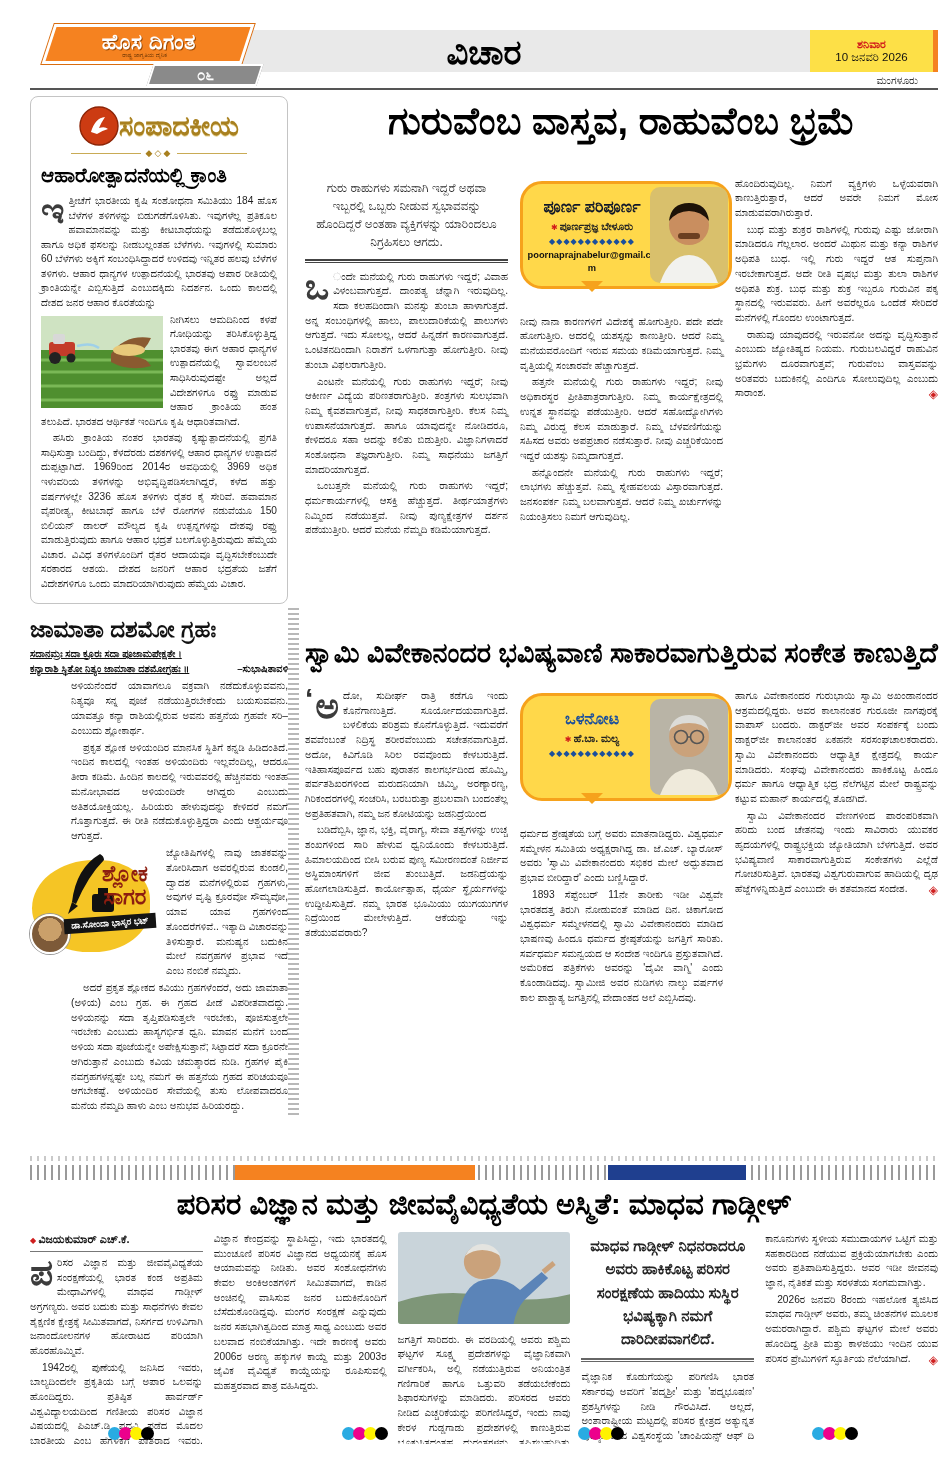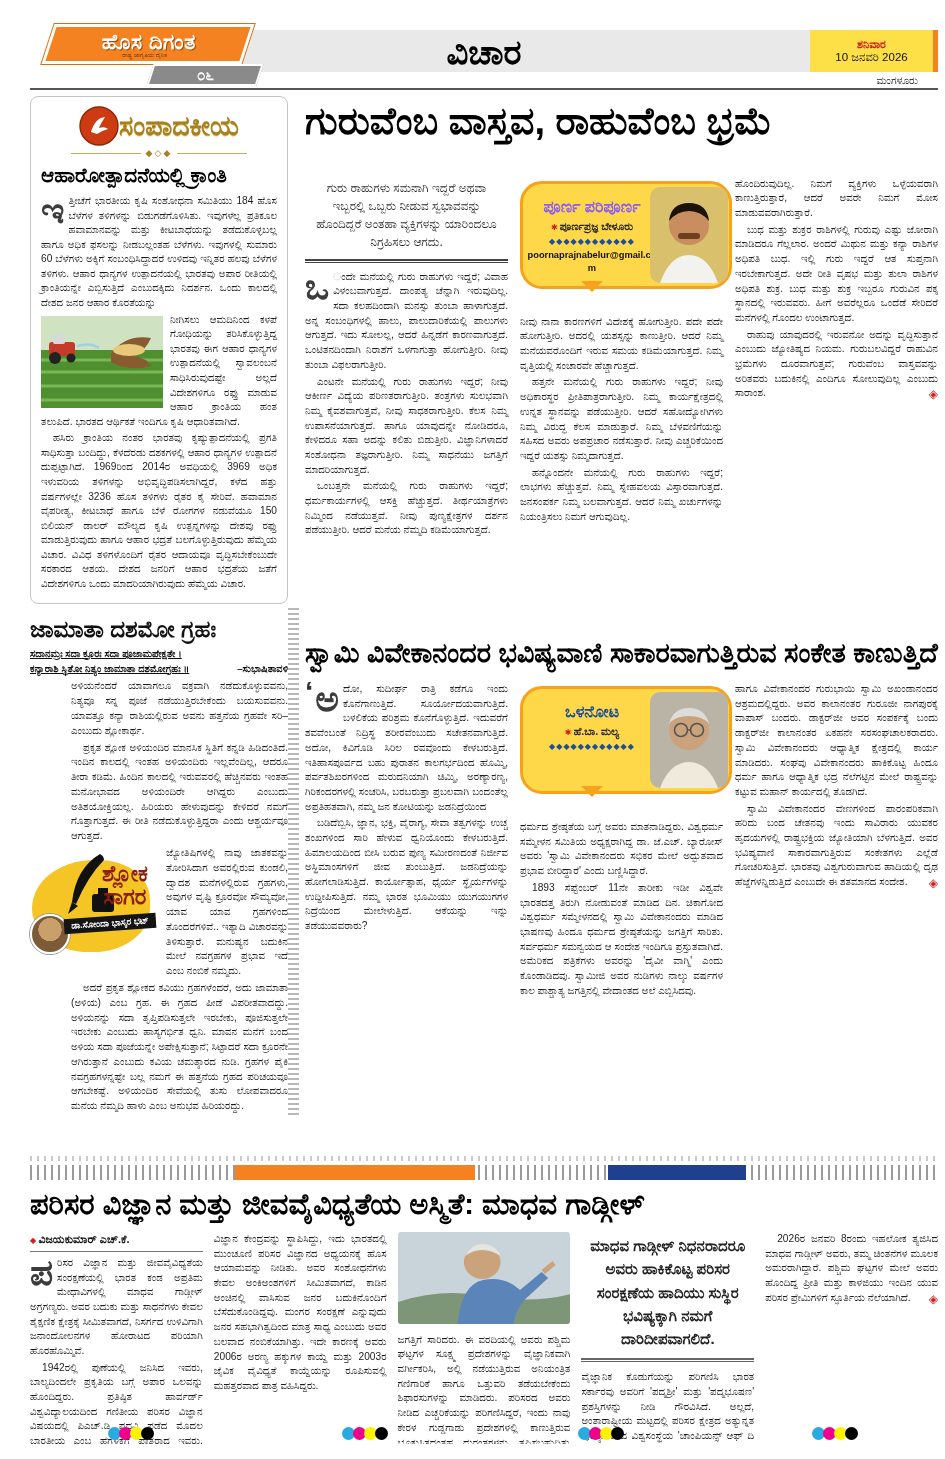--- a/index.html
+++ b/index.html
@@ -65,49 +65,49 @@
   .slogo { float:left; width:128px; height:112px; position:relative; margin:6px 8px 2px 0; }
   .slogo .blob { position:absolute; left:2px; top:8px; width:118px; height:92px; background:#f5c525; border-radius:55% 45% 50% 50%; }
   .slogo .title { position:absolute; right:2px; top:10px; font-size:22px; line-height:1.05; font-weight:bold; color:#8c1d10; text-align:center; width:62px; }
   .slogo .ribbon { position:absolute; left:34px; top:64px; width:92px; background:#141414; color:#fff;
     font-size:9px; font-weight:bold; padding:2px 4px; transform:rotate(-4deg); text-align:center; line-height:1.25; }
   .slogo .face { position:absolute; left:0px; top:62px; width:40px; height:40px; border-radius:50%; border:2px solid #fff;
     background:radial-gradient(circle at 50% 38%, #caa06a 0 40%, #7d5a38 41% 100%); box-shadow:0 0 0 1px #999; }
   .quill { position:absolute; left:28px; top:-2px; width:70px; height:72px; }
 
   
-  .art-headline { font-weight:bold; color:#000; }
+  .art-headline { text-align:center; font-weight:bold; color:#000; }
   .acol { font-size:10.2px; line-height:1.44; text-align:justify; }
   .acol p { text-indent:12px; margin-bottom:2px; }
   .acol p.nolead { text-indent:0; }
   .endmark { color:#cf1f1f; font-size:12px; float:right; }
   .standfirst { font-size:12px; line-height:1.5; color:#2b2b2b; text-align:center; padding:2px 4px 8px; }
   .sfrule { border:none; border-top:2px solid #444; border-bottom:1px solid #444; height:4px; margin:0 0 7px; }
 
   .authorbox { position:relative; width:212px; height:108px; margin:4px auto 26px; }
   .abubble { position:absolute; inset:0; background:#ffd84a; border:3px solid #f6a21c; border-radius:22px 22px 22px 22px; }
   .abubble::after { content:""; position:absolute; left:58px; bottom:-17px; border:11px solid transparent; border-top-color:#f6a21c; }
   .ab-title { position:absolute; left:12px; top:14px; width:120px; text-align:center; font-size:16px; font-weight:bold; }
-  .ab-title.red { color:#8b5cf6; }
+  .ab-title.red { color:#0f172a; }
   .ab-title.blue { color:#1b4f9c; }
   .ab-name { position:absolute; left:12px; top:38px; width:120px; text-align:center; font-size:10.5px; font-weight:bold; color:#222; }
   .ab-name::before { content:"✱ "; color:#d11a1a; font-size:8px; }
   .ab-dots { position:absolute; left:22px; top:55px; width:100px; text-align:center; color:#1b4f9c; font-size:8px; letter-spacing:1px; }
   .ab-mail { position:absolute; left:6px; top:68px; width:132px; text-align:center; font-size:9.3px; font-weight:bold; color:#111; word-break:break-all; }
   .ab-photo { position:absolute; right:4px; top:6px; width:78px; height:96px; border-radius:10px; overflow:hidden; }
 
   
   .article1 { padding-top:4px; }
   .a1-headline { font-size:38px; line-height:1.15; margin-bottom:8px; }
   .a1body { display:flex; gap:12px; height:450px; overflow:hidden;margin-top:33px; }
   .a1body .col { flex:1; min-width:0; }
 
   
   .article2 { padding-top:10px; }
-  .a2-headline { font-size:27px; line-height:1.2; margin-bottom:13px; }
+  .a2-headline { font-size:27px; line-height:1.2; margin-bottom:20px; }
   .a2body { display:flex; gap:12px; height:428px; overflow:hidden; }
   .a2body .col { flex:1; min-width:0; }
   .openquote { float:left; font-size:30px; font-weight:bold; line-height:20px; padding-right:2px; color:#333; }
 
   
   .sepwrap { position:absolute; left:0; top:1134px; width:908px; }
   .sep-thin { height:5px; background:repeating-linear-gradient(to right,#c9c9c9 0 2px, transparent 2px 7px); margin-bottom:4px; }
   .sep-thick { position:relative; height:15px; background:repeating-linear-gradient(to right,#9a9a9a 0 2px, #fff 2px 7px); }
   .sep-orange { position:absolute; left:205px; top:0; width:240px; height:15px; background:#f58220; }
   .sep-blue { position:absolute; left:578px; top:0; width:138px; height:15px; background:#1f3f8f; }
@@ -323,20 +323,21 @@
         </svg>
         <p class="nolead">ಜಗತ್ತಿಗೆ ಸಾರಿದರು. ಈ ವರದಿಯಲ್ಲಿ ಅವರು ಪಶ್ಚಿಮ ಘಟ್ಟಗಳ ಸೂಕ್ಷ್ಮ ಪ್ರದೇಶಗಳನ್ನು ವೈಜ್ಞಾನಿಕವಾಗಿ ವರ್ಗೀಕರಿಸಿ, ಅಲ್ಲಿ ನಡೆಯುತ್ತಿರುವ ಅನಿಯಂತ್ರಿತ ಗಣಿಗಾರಿಕೆ ಹಾಗೂ ಒತ್ತುವರಿ ತಡೆಯಬೇಕೆಂದು ಶಿಫಾರಸುಗಳನ್ನು ಮಾಡಿದರು. ಪರಿಸರದ ಅವರು ನೀಡಿದ ಎಚ್ಚರಿಕೆಯನ್ನು ಪರಿಗಣಿಸಿದ್ದರೆ, ಇಂದು ನಾವು ಕೇರಳ ಗುಡ್ಡಗಾಡು ಪ್ರದೇಶಗಳಲ್ಲಿ ಕಾಣುತ್ತಿರುವ ಭೂಕುಸಿತದಂತಹ ದುರಂತಗಳನ್ನು ತಪ್ಪಿಸಬಹುದಿತ್ತು ಎಂಬುದು ತಜ್ಞರ ಅಭಿಪ್ರಾಯವಾಗಿದೆ.</p>
       </div>
       <div class="col acol">
         <div class="pullquote">ಮಾಧವ ಗಾಡ್ಗೀಳ್ ನಿಧನರಾದರೂ ಅವರು ಹಾಕಿಕೊಟ್ಟ ಪರಿಸರ ಸಂರಕ್ಷಣೆಯ ಹಾದಿಯು ಸುಸ್ಥಿರ ಭವಿಷ್ಯಕ್ಕಾಗಿ ನಮಗೆ ದಾರಿದೀಪವಾಗಲಿದೆ.</div>
         <hr class="pqrule">
         <p class="nolead">ವೈಜ್ಞಾನಿಕ ಕೊಡುಗೆಯನ್ನು ಪರಿಗಣಿಸಿ ಭಾರತ ಸರ್ಕಾರವು ಅವರಿಗೆ 'ಪದ್ಮಶ್ರೀ' ಮತ್ತು 'ಪದ್ಮಭೂಷಣ' ಪ್ರಶಸ್ತಿಗಳನ್ನು ನೀಡಿ ಗೌರವಿಸಿದೆ. ಅಲ್ಲದೆ, ಅಂತಾರಾಷ್ಟ್ರೀಯ ಮಟ್ಟದಲ್ಲಿ ಪರಿಸರ ಕ್ಷೇತ್ರದ ಅತ್ಯುನ್ನತ ಪುರಸ್ಕಾರವಾದ ವಿಶ್ವಸಂಸ್ಥೆಯ 'ಚಾಂಪಿಯನ್ಸ್ ಆಫ್ ದಿ ಅರ್ಥ್' ಗೌರವವೂ ಅವರಿಗೆ ಒಲಿದುಬಂದಿದೆ.</p>
         <p>ಮಾಧವ ಗಾಡ್ಗೀಳ್ ಅವರು ವಿಜ್ಞಾನ ಮತ್ತು ಸಂಪ್ರದಾಯದ ನಡುವೆ ಸದಾ ಸೇತುವೆಯಾಗಿದ್ದರು. ಅವರು ಭಾರತದ ಸಾಂಪ್ರದಾಯಿಕ ಜ್ಞಾನ ಪದ್ಧತಿಗಳು ಮತ್ತು 'ಪವಿತ್ರ ವನಗಳ' ಮಹತ್ವವನ್ನು ಜಗತ್ತಿಗೆ ಮನವರಿಕೆ ಮಾಡಿಕೊಟ್ಟರು.</p>
       </div>
       <div class="col acol">
+        <p class="nolead">ಕಾನೂನುಗಳು ಸ್ಥಳೀಯ ಸಮುದಾಯಗಳ ಒಟ್ಟಿಗೆ ಮತ್ತು ಸಹಕಾರದಿಂದ ನಡೆಯುವ ಪ್ರಕ್ರಿಯೆಯಾಗಬೇಕು ಎಂದು ಅವರು ಪ್ರತಿಪಾದಿಸುತ್ತಿದ್ದರು. ಅವರ ಇಡೀ ಜೀವನವು ಜ್ಞಾನ, ನೈತಿಕತೆ ಮತ್ತು ಸರಳತೆಯ ಸಂಗಮವಾಗಿತ್ತು.</p>
         <p><span>2026ರ ಜನವರಿ 8ರಂದು ಇಹಲೋಕ ತ್ಯಜಿಸಿದ ಮಾಧವ ಗಾಡ್ಗೀಳ್ ಅವರು, ತಮ್ಮ ಚಿಂತನೆಗಳ ಮೂಲಕ ಅಮರರಾಗಿದ್ದಾರೆ. ಪಶ್ಚಿಮ ಘಟ್ಟಗಳ ಮೇಲೆ ಅವರು ಹೊಂದಿದ್ದ ಪ್ರೀತಿ ಮತ್ತು ಕಾಳಜಿಯು ಇಂದಿನ ಯುವ ಪರಿಸರ ಪ್ರೇಮಿಗಳಿಗೆ ಸ್ಫೂರ್ತಿಯ ನೆಲೆಯಾಗಿದೆ.</span> <span class="endmark">◈</span></p>
       </div>
     </div>
   </section>
 
   <div class="cmykrow">
     <div class="cmyk" style="left:78px">
         <i class="c1"></i>
         <i class="c2"></i>
         <i class="c3"></i>

